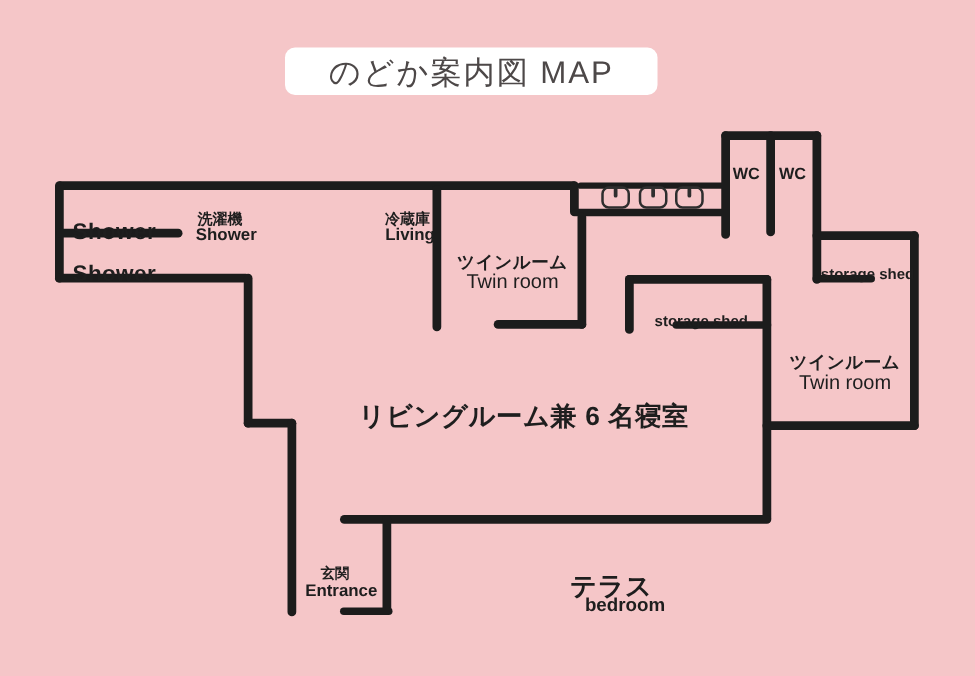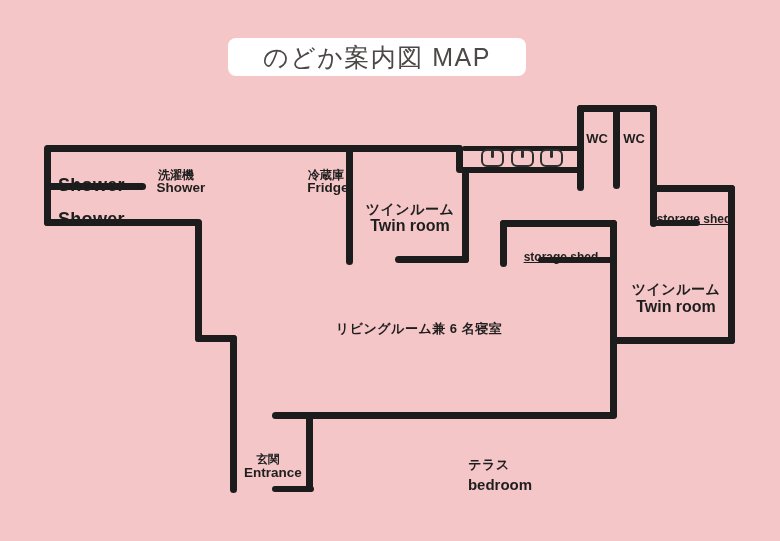--- a/index.html
+++ b/index.html
@@ -52,24 +52,24 @@
     white-space:nowrap;
     line-height:1.1;
     margin-top:16px;
   }
   .ctr{transform:translateX(-50%);}
   .jp-s{font-size:12px;font-weight:700;}
   .en-s{font-size:13.5px;font-weight:600;}
   .shower{font-size:18px;font-weight:600;letter-spacing:.3px;}
   .sinklbl{font-size:14px;font-weight:600;letter-spacing:.5px;}
   .jp-m{font-size:14px;font-weight:700;letter-spacing:.5px;}
-  .en-m{font-size:16px;font-weight:700;}
+  .en-m{font-size:16px;font-weight:400;}
   .wc{font-size:13px;font-weight:700;}
-  .shed{font-size:12px;font-weight:600;text-decoration:underline;}
-  .jp-l{font-size:13px;font-weight:700;letter-spacing:.5px;}
+  .shed{font-size:12px;font-weight:600;}
+  .jp-l{font-size:21px;font-weight:700;letter-spacing:.5px;}
   .en-l{font-size:15px;font-weight:600;}
   .jp-xs{font-size:11.5px;font-weight:700;}
   .en-xs{font-size:13.5px;font-weight:600;}
   .basin{
     position:absolute;
     width:19px;height:14px;
     border:2.5px solid #2e2e2e;
     border-radius:6px;
   }
   .basin .tick{
@@ -130,21 +130,21 @@
       <span class="tick"></span>
     </div>
 
   <div class="lbl shower" style="left:58px;top:160px">Shower</div>
   <div class="lbl shower" style="left:58px;top:194px">Shower</div>
 
   <div class="lbl ctr jp-s" style="left:176px;top:153px">洗濯機</div>
   <div class="lbl ctr en-s" style="left:181px;top:165px">Shower</div>
 
   <div class="lbl ctr jp-s" style="left:326px;top:153px">冷蔵庫</div>
-  <div class="lbl ctr en-s" style="left:328px;top:165px">Fridge</div>
+  <div class="lbl ctr en-s" style="left:328px;top:165px">Living</div>
 
   <div class="lbl ctr jp-m" style="left:410px;top:186px">ツインルーム</div>
   <div class="lbl ctr en-m" style="left:410px;top:201px">Twin room</div>
 
   <div class="lbl ctr wc" style="left:597px;top:116px">WC</div>
   <div class="lbl ctr wc" style="left:634px;top:116px">WC</div>
 
   <div class="lbl ctr shed" style="left:561px;top:235px">storage shed</div>
   <div class="lbl ctr shed" style="left:694px;top:197px">storage shed</div>
 

